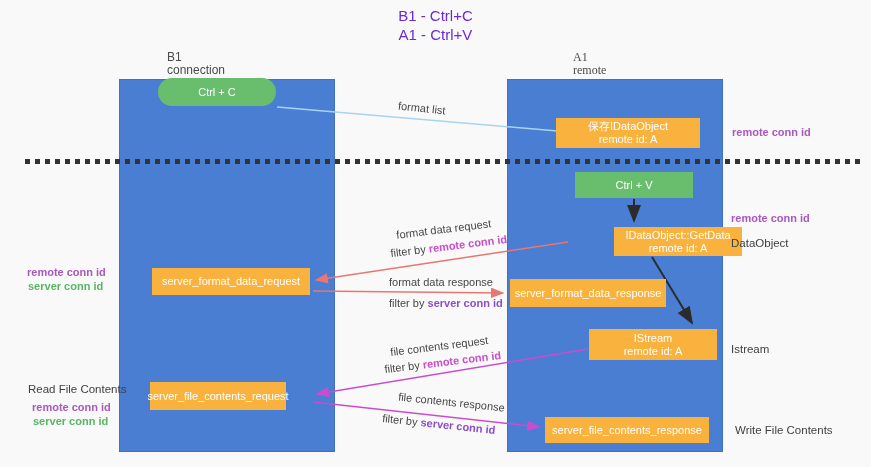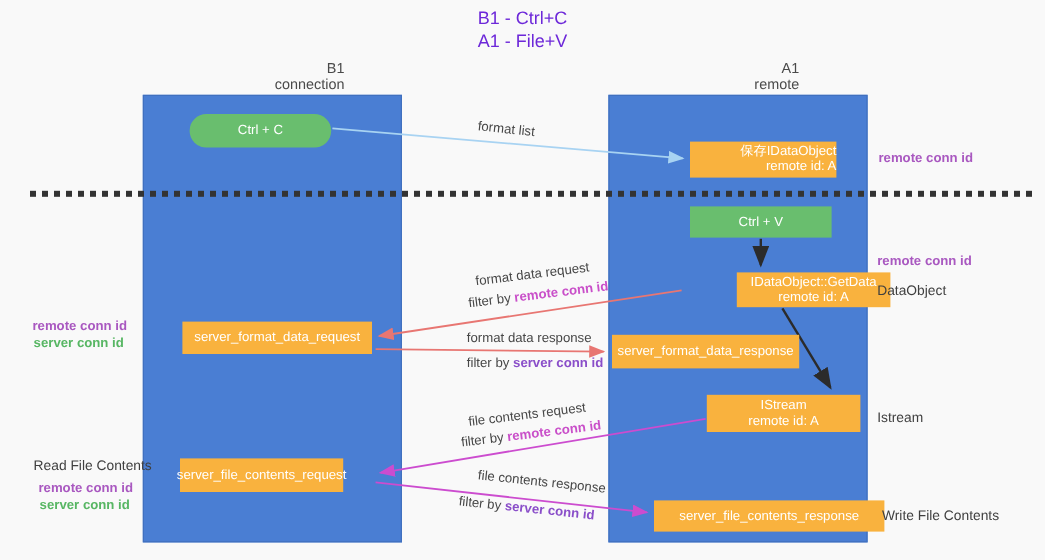--- a/index.html
+++ b/index.html
@@ -2,21 +2,21 @@
 <html><head>
 <meta charset="utf-8">
 <style>
   html,body{margin:0;padding:0;}
   body{background:#f9f9f9;font-family:"Liberation Sans",sans-serif;}
   #canvas{position:relative;width:871px;height:467px;background:#f9f9f9;overflow:hidden;}
 
   .title{position:absolute;left:0;right:0;top:6px;text-align:center;color:#6d28d9;
          font-size:15px;line-height:19px;}
 
-  .lifeline-head{position:absolute;text-align:right;color:#4a4a4a;font-size:12px;line-height:13px;}
+  .lifeline-head{position:absolute;text-align:left;color:#4a4a4a;font-size:12px;line-height:13px;}
   .col{position:absolute;top:79px;height:373px;width:216px;background:#4a7ed3;border:1px solid #4070bf;box-sizing:border-box;}
   .col-b1{left:119px;}
   .col-a1{left:507px;}
 
   .dashline{position:absolute;left:25px;top:159px;width:836px;height:5px;
             background:repeating-linear-gradient(90deg,#333 0 5px,transparent 5px 10px);}
 
   .box{position:absolute;display:flex;flex-direction:column;align-items:center;justify-content:center;
        color:#fff;font-size:11px;line-height:13px;text-align:center;box-sizing:border-box;}
   .orange{background:#f9b23e;}
@@ -34,28 +34,28 @@
 
   svg.arrows{position:absolute;left:0;top:0;width:871px;height:467px;pointer-events:none;}
 </style>
 </head>
 <body>
 
 <div id="canvas">
 
   <div class="title">
     <div>B1 - Ctrl+C</div>
-    <div>A1 - File+V</div>
+    <div>A1 - Ctrl+V</div>
   </div>
 
   <div class="lifeline-head" style="left:167px;top:51px;width:120px;">
     <div>B1</div>
     <div>connection</div>
   </div>
-  <div class="lifeline-head" style="left:546px;top:51px;width:120px;">
+  <div class="lifeline-head" style="left:573px;top:51px;width:120px;font-family:Liberation Serif, serif;">
     <div>A1</div>
     <div>remote</div>
   </div>
 
   <div class="col col-b1"></div>
   <div class="col col-a1"></div>
 
   <div class="dashline"></div>
 
   <svg class="arrows">
@@ -75,25 +75,25 @@
     </defs>
     <line x1="277" y1="107" x2="569" y2="132" stroke="#a8d3f2" stroke-width="1.5" marker-end="url(#m-blue)"></line>
     <line x1="634" y1="199" x2="634" y2="221" stroke="#2b2b2b" stroke-width="2" marker-end="url(#m-black)"></line>
     <line x1="652" y1="257" x2="692" y2="323" stroke="#2b2b2b" stroke-width="2" marker-end="url(#m-black)"></line>
     <line x1="568" y1="242" x2="316" y2="280" stroke="#e87672" stroke-width="1.5" marker-end="url(#m-red)"></line>
     <line x1="313" y1="291" x2="503" y2="293" stroke="#e87672" stroke-width="1.5" marker-end="url(#m-red)"></line>
     <line x1="588" y1="349" x2="317" y2="394" stroke="#cc4ccf" stroke-width="1.5" marker-end="url(#m-mag)"></line>
     <line x1="313" y1="402" x2="539" y2="427" stroke="#cc4ccf" stroke-width="1.5" marker-end="url(#m-mag)"></line>
   </svg>
 
-  <div class="box green" style="left:158px;top:95px;width:118px;height:28px;border-radius:14px;">
+  <div class="box green" style="left:158px;top:78px;width:118px;height:28px;border-radius:14px;">
     <span>Ctrl + C</span>
   </div>
 
-  <div class="box orange" style="left:575px;top:118px;width:122px;height:30px;align-items:flex-end;">
+  <div class="box orange" style="left:556px;top:118px;width:144px;height:30px;">
     <span>保存IDataObject</span>
     <span>remote id: A</span>
   </div>
 
   <div class="box green" style="left:575px;top:172px;width:118px;height:26px;">
     <span>Ctrl + V</span>
   </div>
 
   <div class="box orange" style="left:570px;top:227px;width:128px;height:29px;margin-left:44px;">
     <span>IDataObject::GetData</span>
@@ -110,21 +110,21 @@
 
   <div class="box orange" style="left:589px;top:329px;width:128px;height:31px;">
     <span>IStream</span>
     <span>remote id: A</span>
   </div>
 
   <div class="box orange" style="left:150px;top:382px;width:136px;height:28px;">
     <span>server_file_contents_request</span>
   </div>
 
-  <div class="box orange" style="left:545px;top:417px;width:192px;height:26px;">
+  <div class="box orange" style="left:545px;top:417px;width:164px;height:26px;">
     <span>server_file_contents_response</span>
   </div>
 
   <div class="flowlabel" style="left:398px;top:102px;transform:rotate(6deg);">format list</div>
 
   <div class="flowlabel" style="left:396px;top:223px;transform:rotate(-7deg);">format data request</div>
   <div class="flowlabel filter" style="left:390px;top:240px;transform:rotate(-7deg);">
     <span>filter by</span>
     <span class="key magenta">remote conn id</span>
   </div>

